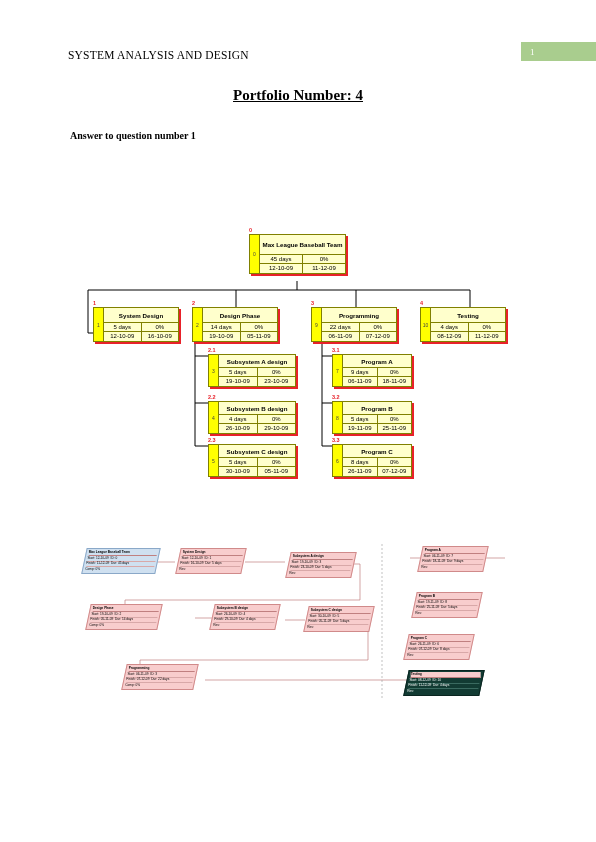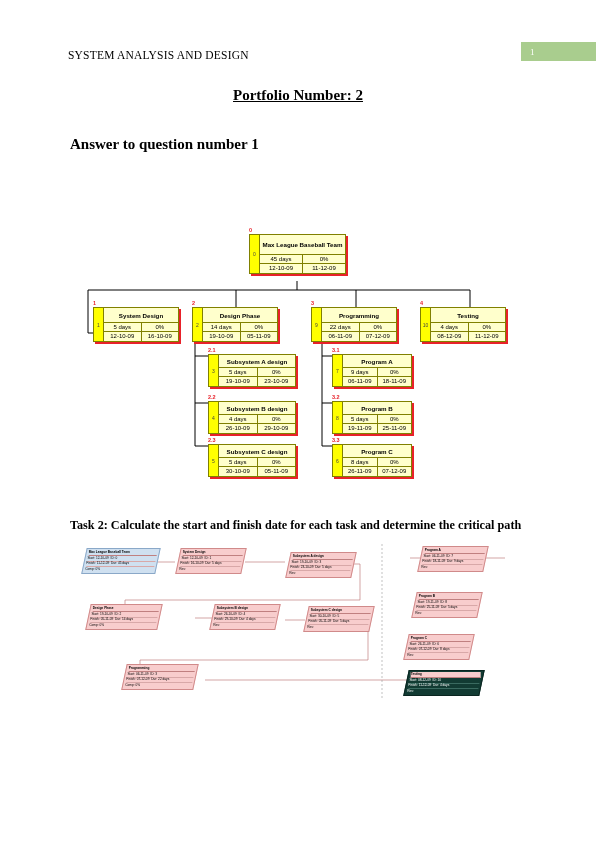--- a/index.html
+++ b/index.html
@@ -33,22 +33,22 @@
     font-family:"Liberation Serif", serif;
   }
 
   .doc-title {
     position:absolute; left:0; top:71px; width:596px;
     text-align:center;
     font-size:15px; font-weight:bold;
     text-decoration:underline;
   }
   .h-answer {
-    position:absolute; left:70px; top:120px;
-    font-size:15px; font-weight:bold;
+    position:absolute; left:70px; top:114px;
+    font-size:10px; font-weight:bold;
   }
   .h-task1 {
     position:absolute; left:70px; top:153px; width:460px;
     font-size:12.2px; font-weight:bold; line-height:29px;
   }
   .h-task2 {
     position:absolute; left:70px; top:502px; width:470px;
     font-size:12.2px; font-weight:bold;
   }
 
@@ -122,23 +122,22 @@
 <body>
 
 <div class="page">
 
   <div class="running-head">SYSTEM ANALYSIS AND DESIGN</div>
 
   <div class="page-badge">
     <span>1</span>
   </div>
 
-  <div class="doc-title">Portfolio Number: 2</div>
+  <div class="doc-title">Portfolio Number: 4</div>
   <div class="h-answer">Answer to question number 1</div>
-  <div class="h-task2">Task 2: Calculate the start and finish date for each task and determine the critical path</div>
 
   <div class="wbs">
     <svg width="596" height="270">
       <g stroke="#000000" stroke-width="1" fill="none">
 
         <path d="M297 53 L297 62"></path>
 
         <path d="M88 62 L470 62"></path>
 
         <path d="M88 62 L88 105"></path>

